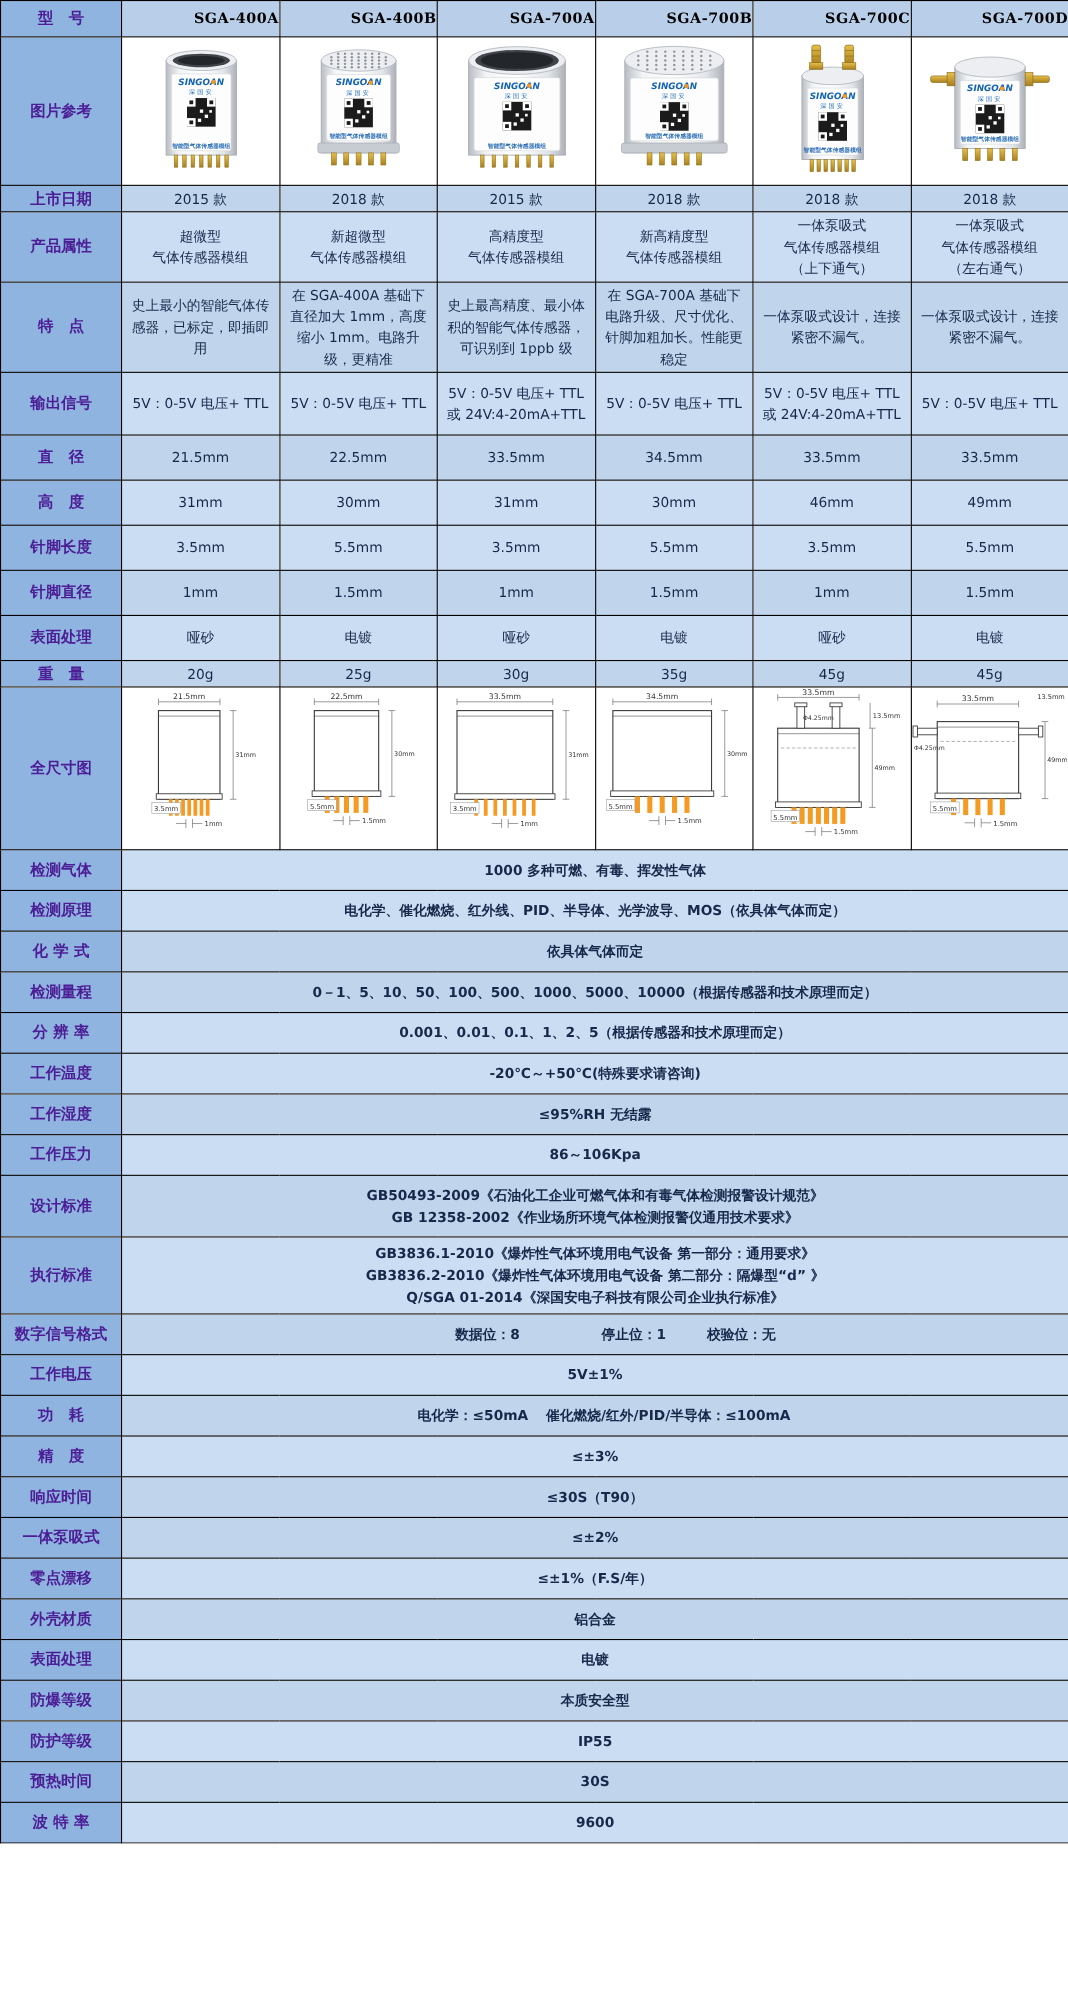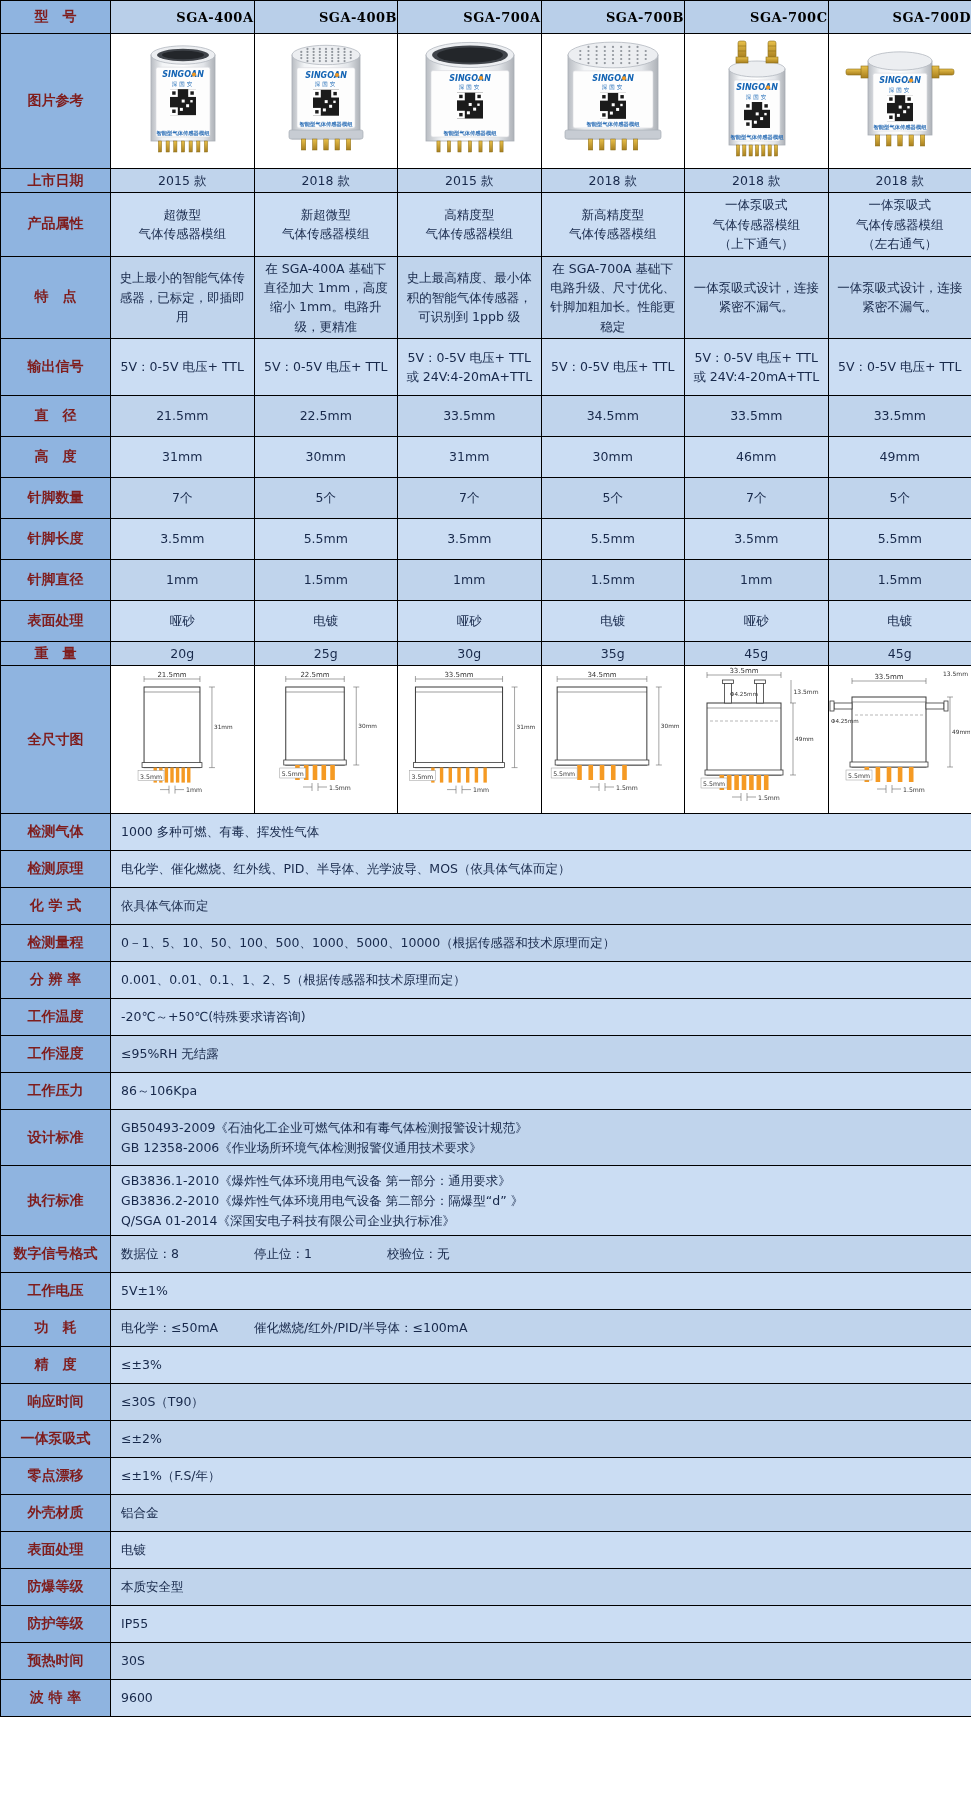--- a/index.html
+++ b/index.html
@@ -5,34 +5,34 @@
   :root{
     --label-bg:#8FB4E0; --header-bg:#B9CFE9; --row-bg:#CBDDF3; --row-bg-alt:#C0D4EC;
     --border:#000; --text:#17284a; --pin:#F59A23; --brand-blue:#1464B4;
   }
   html,body{margin:0;padding:0;background:#fff;}
   .page{width:971px;}
   table{border-collapse:collapse;table-layout:fixed;width:971px;}
   td{border:1px solid var(--border);overflow:hidden;padding:0;vertical-align:middle;}
   .lab{
     background:var(--label-bg);font-family:"DejaVu Sans",sans-serif;font-weight:bold;
-    font-size:14px;color:#7f1d1d;text-align:center;padding:2px 3px;
+    font-size:14px;color:#4c1d95;text-align:center;padding:2px 3px;
   }
   .head{
     background:var(--header-bg);font-family:"DejaVu Serif",serif;font-weight:bold;
     font-size:13px;color:#000;text-align:right;letter-spacing:0.5px;
   }
   .val{
     background:var(--row-bg);font-family:"DejaVu Sans",sans-serif;font-size:12.5px;
     color:var(--text);text-align:center;padding:2px 5px;line-height:1.55;
   }
   .val.alt{background:var(--row-bg-alt);}
   .full{
     background:var(--row-bg);font-family:"DejaVu Sans",sans-serif;font-size:12.5px;
-    color:var(--text);text-align:left;padding:3px 10px;line-height:1.6;
+    color:var(--text);text-align:center;padding:3px 10px;line-height:1.6;font-weight:bold;
   }
   .full.alt{background:var(--row-bg-alt);}
   .img{background:#fff;text-align:center;line-height:0;}
   .seg{display:inline-block;}
 </style>
 </head>
 <body>
 
 <div class="page">
   <table>
@@ -466,29 +466,20 @@
         <tr style="height:41px">
           <td class="lab">高　度</td>
           <td class="val">31mm</td>
           <td class="val">30mm</td>
           <td class="val">31mm</td>
           <td class="val">30mm</td>
           <td class="val">46mm</td>
           <td class="val">49mm</td>
         </tr>
         <tr style="height:41px">
-          <td class="lab">针脚数量</td>
-          <td class="val alt">7个</td>
-          <td class="val alt">5个</td>
-          <td class="val alt">7个</td>
-          <td class="val alt">5个</td>
-          <td class="val alt">7个</td>
-          <td class="val alt">5个</td>
-        </tr>
-        <tr style="height:41px">
           <td class="lab">针脚长度</td>
           <td class="val">3.5mm</td>
           <td class="val">5.5mm</td>
           <td class="val">3.5mm</td>
           <td class="val">5.5mm</td>
           <td class="val">3.5mm</td>
           <td class="val">5.5mm</td>
         </tr>
         <tr style="height:41px">
           <td class="lab">针脚直径</td>
@@ -720,21 +711,21 @@
           <td class="full alt" colspan="6">≤95%RH 无结露</td>
         </tr>
         <tr style="height:37px">
           <td class="lab">工作压力</td>
           <td class="full" colspan="6">86～106Kpa</td>
         </tr>
         <tr style="height:56px">
           <td class="lab">设计标准</td>
           <td class="full alt" colspan="6">
             <div>GB50493-2009《石油化工企业可燃气体和有毒气体检测报警设计规范》</div>
-            <div>GB 12358-2006《作业场所环境气体检测报警仪通用技术要求》</div>
+            <div>GB 12358-2002《作业场所环境气体检测报警仪通用技术要求》</div>
           </td>
         </tr>
         <tr style="height:70px">
           <td class="lab">执行标准</td>
           <td class="full" colspan="6">
             <div>GB3836.1-2010《爆炸性气体环境用电气设备 第一部分：通用要求》</div>
             <div>GB3836.2-2010《爆炸性气体环境用电气设备 第二部分：隔爆型“d” 》</div>
             <div>Q/SGA 01-2014《深国安电子科技有限公司企业执行标准》</div>
           </td>
         </tr>

